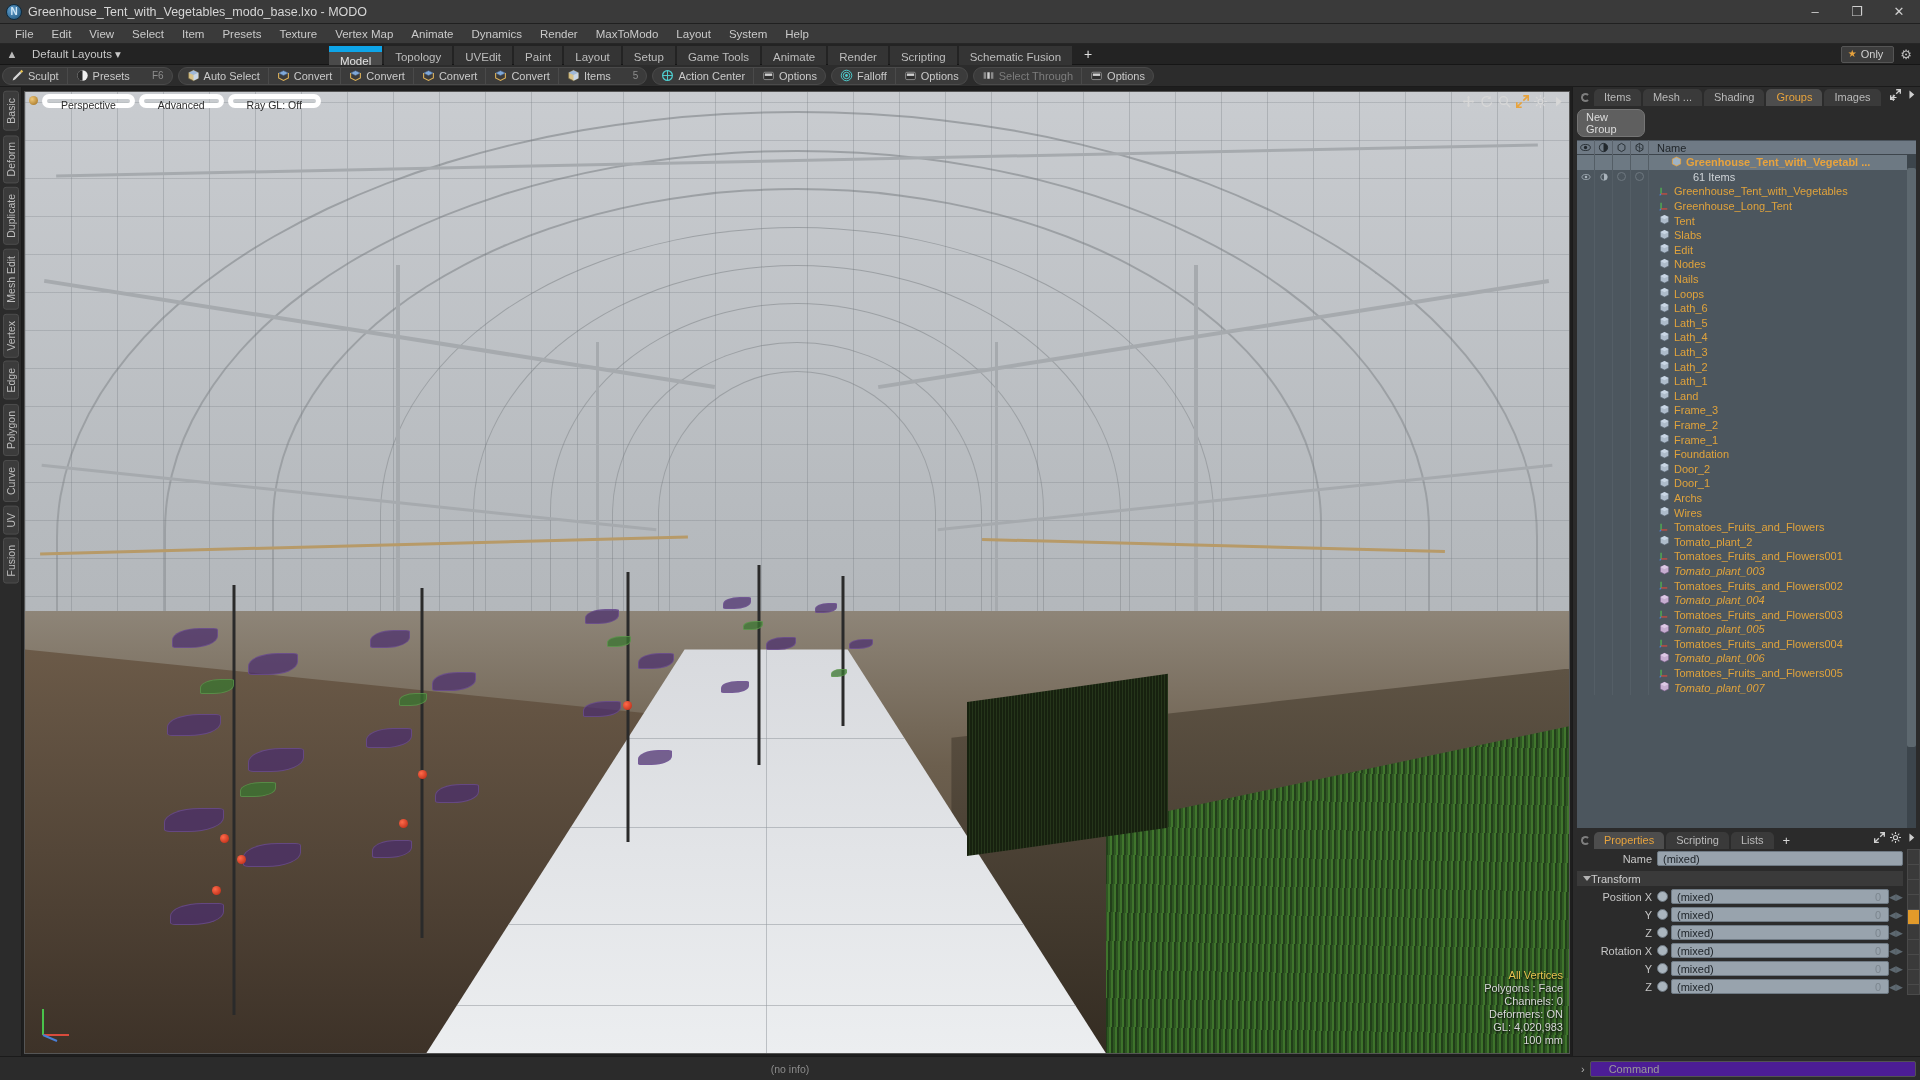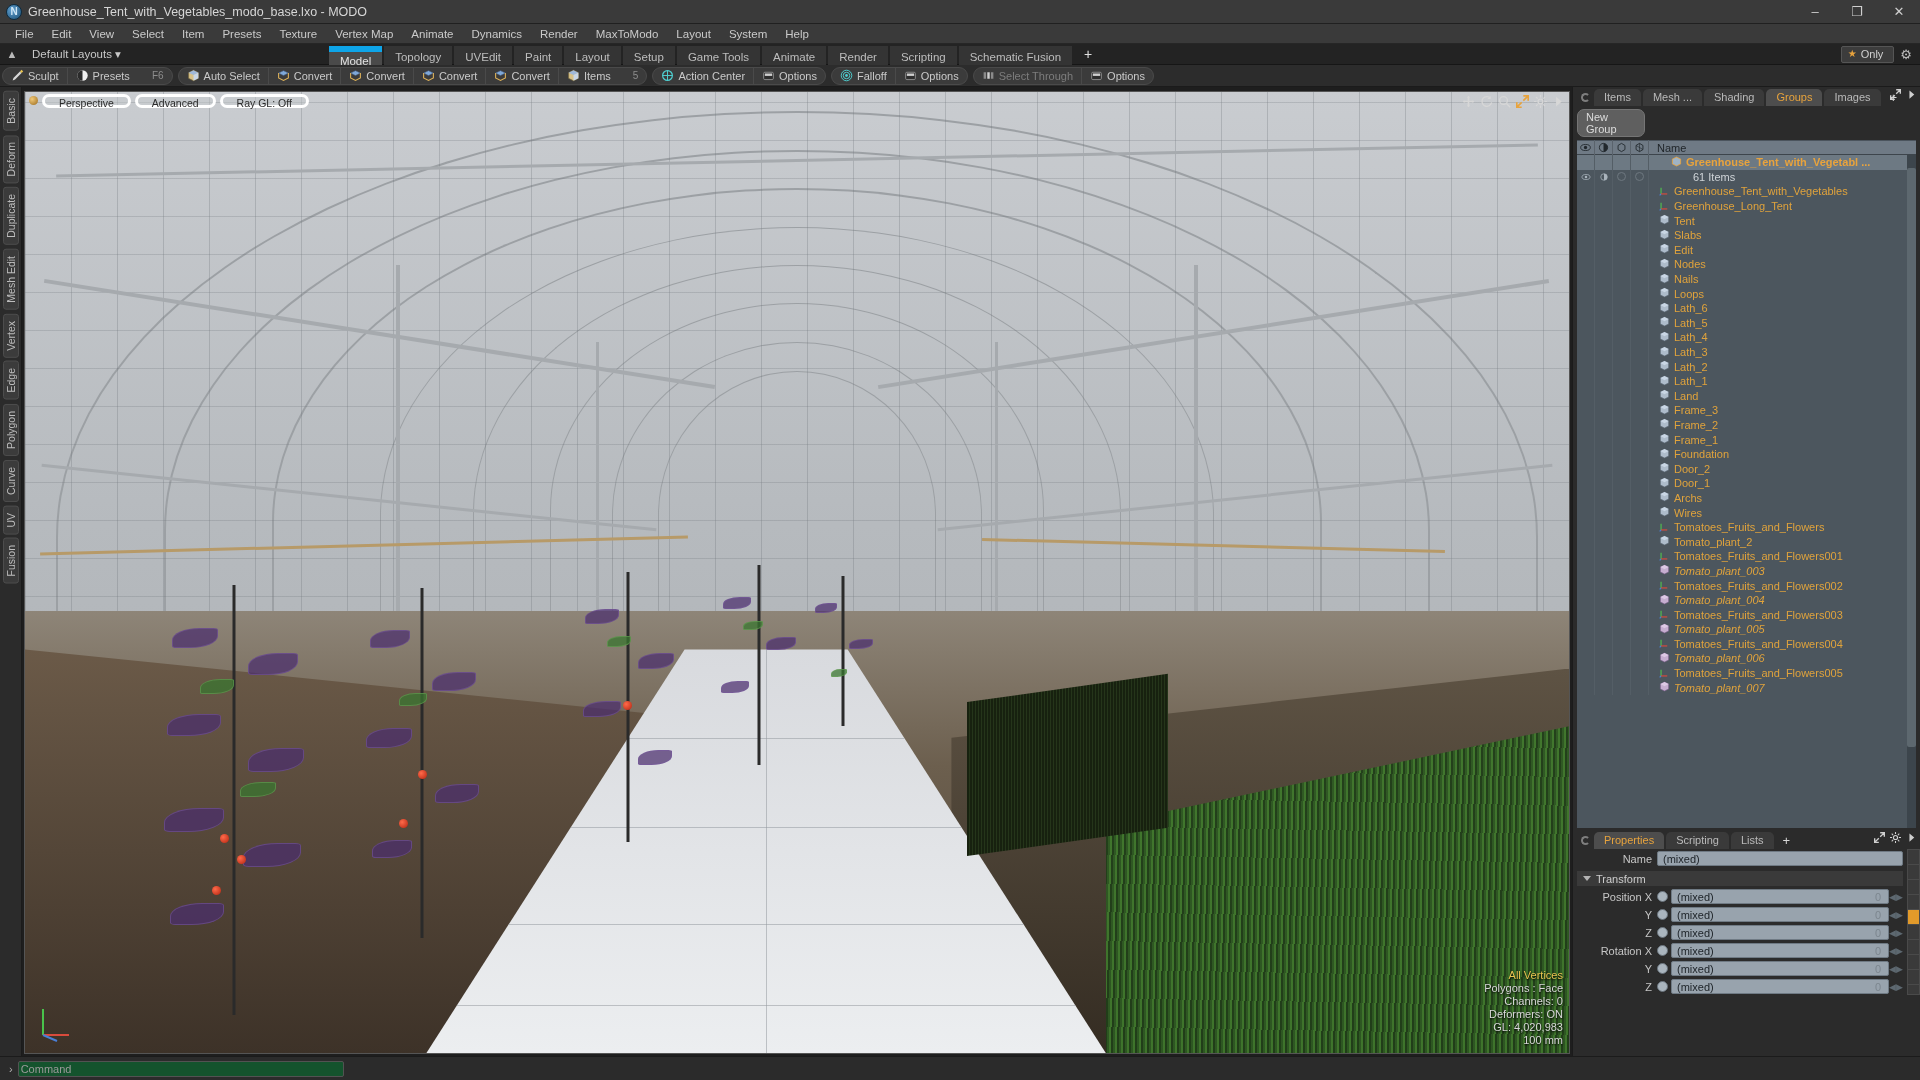--- a/index.html
+++ b/index.html
@@ -64,21 +64,21 @@
     border-radius:3px;padding:6px 1px;margin-bottom:4px;letter-spacing:0px;}
 
   
   .viewwrap{flex:1;position:relative;background:#1e1e1e;padding:4px 2px 2px 2px;}
   .viewport{position:relative;width:100%;height:100%;overflow:hidden;
     border:1px solid #555;background:#b9bcc0;}
   .vp-head{position:absolute;top:0;left:0;right:0;height:17px;z-index:6;
     display:flex;align-items:center;padding-left:4px;gap:4px;}
   .vp-dot{width:9px;height:9px;border-radius:50%;
     background:radial-gradient(circle at 35% 35%,#f0c878,#9a6a1c);flex:none;}
-  .vp-pill{font-size:10.5px;color:#2b2b2b;border:3px solid #ffffff;border-radius:8px;
+  .vp-pill{font-size:10.5px;color:#2b2b2b;border:5px solid #ffffff;border-radius:8px;
     padding:0 14px;height:14px;line-height:13px;background:rgba(200,203,206,.45);}
   .vp-tools{position:absolute;top:2px;right:4px;display:flex;gap:5px;z-index:6;
     align-items:center;}
   .vp-tools svg{width:13px;height:13px;}
 
   
   .scene{position:absolute;inset:0;}
   .sky{position:absolute;inset:0;background:linear-gradient(180deg,#c9ccd0 0%,#b6babe 45%,#a8acb0 100%);}
   .arch{position:absolute;border:2.5px solid #9ca0a4;border-radius:50% 50% 0 0/ 60% 60% 0 0;
     border-bottom:none;}
@@ -156,36 +156,36 @@
   .propsect{height:228px;display:flex;flex-direction:column;background:#2b2b2b;}
   .prow{display:flex;align-items:center;height:17px;margin:1px 4px 0 4px;}
   .plabel{width:80px;text-align:right;font-size:11px;color:#c6c6c6;padding-right:5px;}
   .pfield{flex:1;background:#98a3ad;border:1px solid #6f7a84;border-radius:2px;
     font-size:11px;color:#20262b;padding:0 5px;height:15px;line-height:14px;display:flex;align-items:center;}
   .pdot{width:11px;height:11px;border:1px solid #6b757e;border-radius:50%;
     background:#aab5be;margin-right:3px;flex:none;}
   .pzero{color:#7c868f;font-size:11px;margin-left:auto;padding-right:2px;}
   .parrow{width:14px;text-align:center;color:#5d6870;font-size:9px;}
   .transform-hdr{display:flex;align-items:center;background:#3a3a3a;height:15px;
-    margin:4px 4px 2px 4px;font-size:11px;color:#cdcdcd;padding-left:6px;gap:5px;}
+    margin:4px 4px 2px 4px;font-size:11px;color:#cdcdcd;padding-left:6px;}
   .tri{width:0;height:0;border-left:4px solid transparent;border-right:4px solid transparent;
     border-top:5px solid #b3b3b3;}
   .pside{width:13px;background:#3a3a3a;border:1px solid #4a4a4a;display:flex;
     flex-direction:column;align-items:center;}
   .pside-cell{width:11px;height:15px;border-bottom:1px solid #4a4a4a;}
   .pside-cell.hi{background:#e29a2a;}
 
   
   .cmdbar{height:24px;background:#2b2b2b;display:flex;align-items:center;
     border-top:1px solid #1b1b1b;padding:0 4px;}
   .cmd-left{flex:1;}
   .cmd-arrow{color:#b0b0b0;font-size:11px;padding:0 5px;}
   .cmd-wrap{width:340px;display:flex;align-items:center;}
-  .cmd-input{flex:1;background:#14532d;border:1px solid #525252;border-radius:2px;
-    height:16px;font-size:11px;color:#9a9a9a;padding:0 2px;line-height:15px;}
+  .cmd-input{flex:1;background:#4c1d95;border:1px solid #525252;border-radius:2px;
+    height:16px;font-size:11px;color:#9a9a9a;padding:0 18px;line-height:15px;}
 </style>
 </head>
 <body>
 
 <div class="titlebar">
   <div class="tb-icon"></div>
   <div class="tb-title">Greenhouse_Tent_with_Vegetables_modo_base.lxo - MODO</div>
   <div class="tb-spacer"></div>
   <div class="tb-btns">
     <div class="tb-btn">–</div>
@@ -1205,17 +1205,20 @@
             <div class="pside-cell"></div>
           <div class="pside-cell"></div>
             <div class="pside-cell"></div>
         </div>
       </div>
     </div>
   </div>
 </div>
 
 <div class="cmdbar">
+  <div class="cmd-left" style="display:flex;justify-content:center;">
+    <span style="font-size:10.5px;color:#8b8b8b;">(no info)</span>
+  </div>
   <div class="cmd-wrap">
     <span class="cmd-arrow">›</span>
     <div class="cmd-input">Command</div>
   </div>
 </div>
 
 </body></html>

